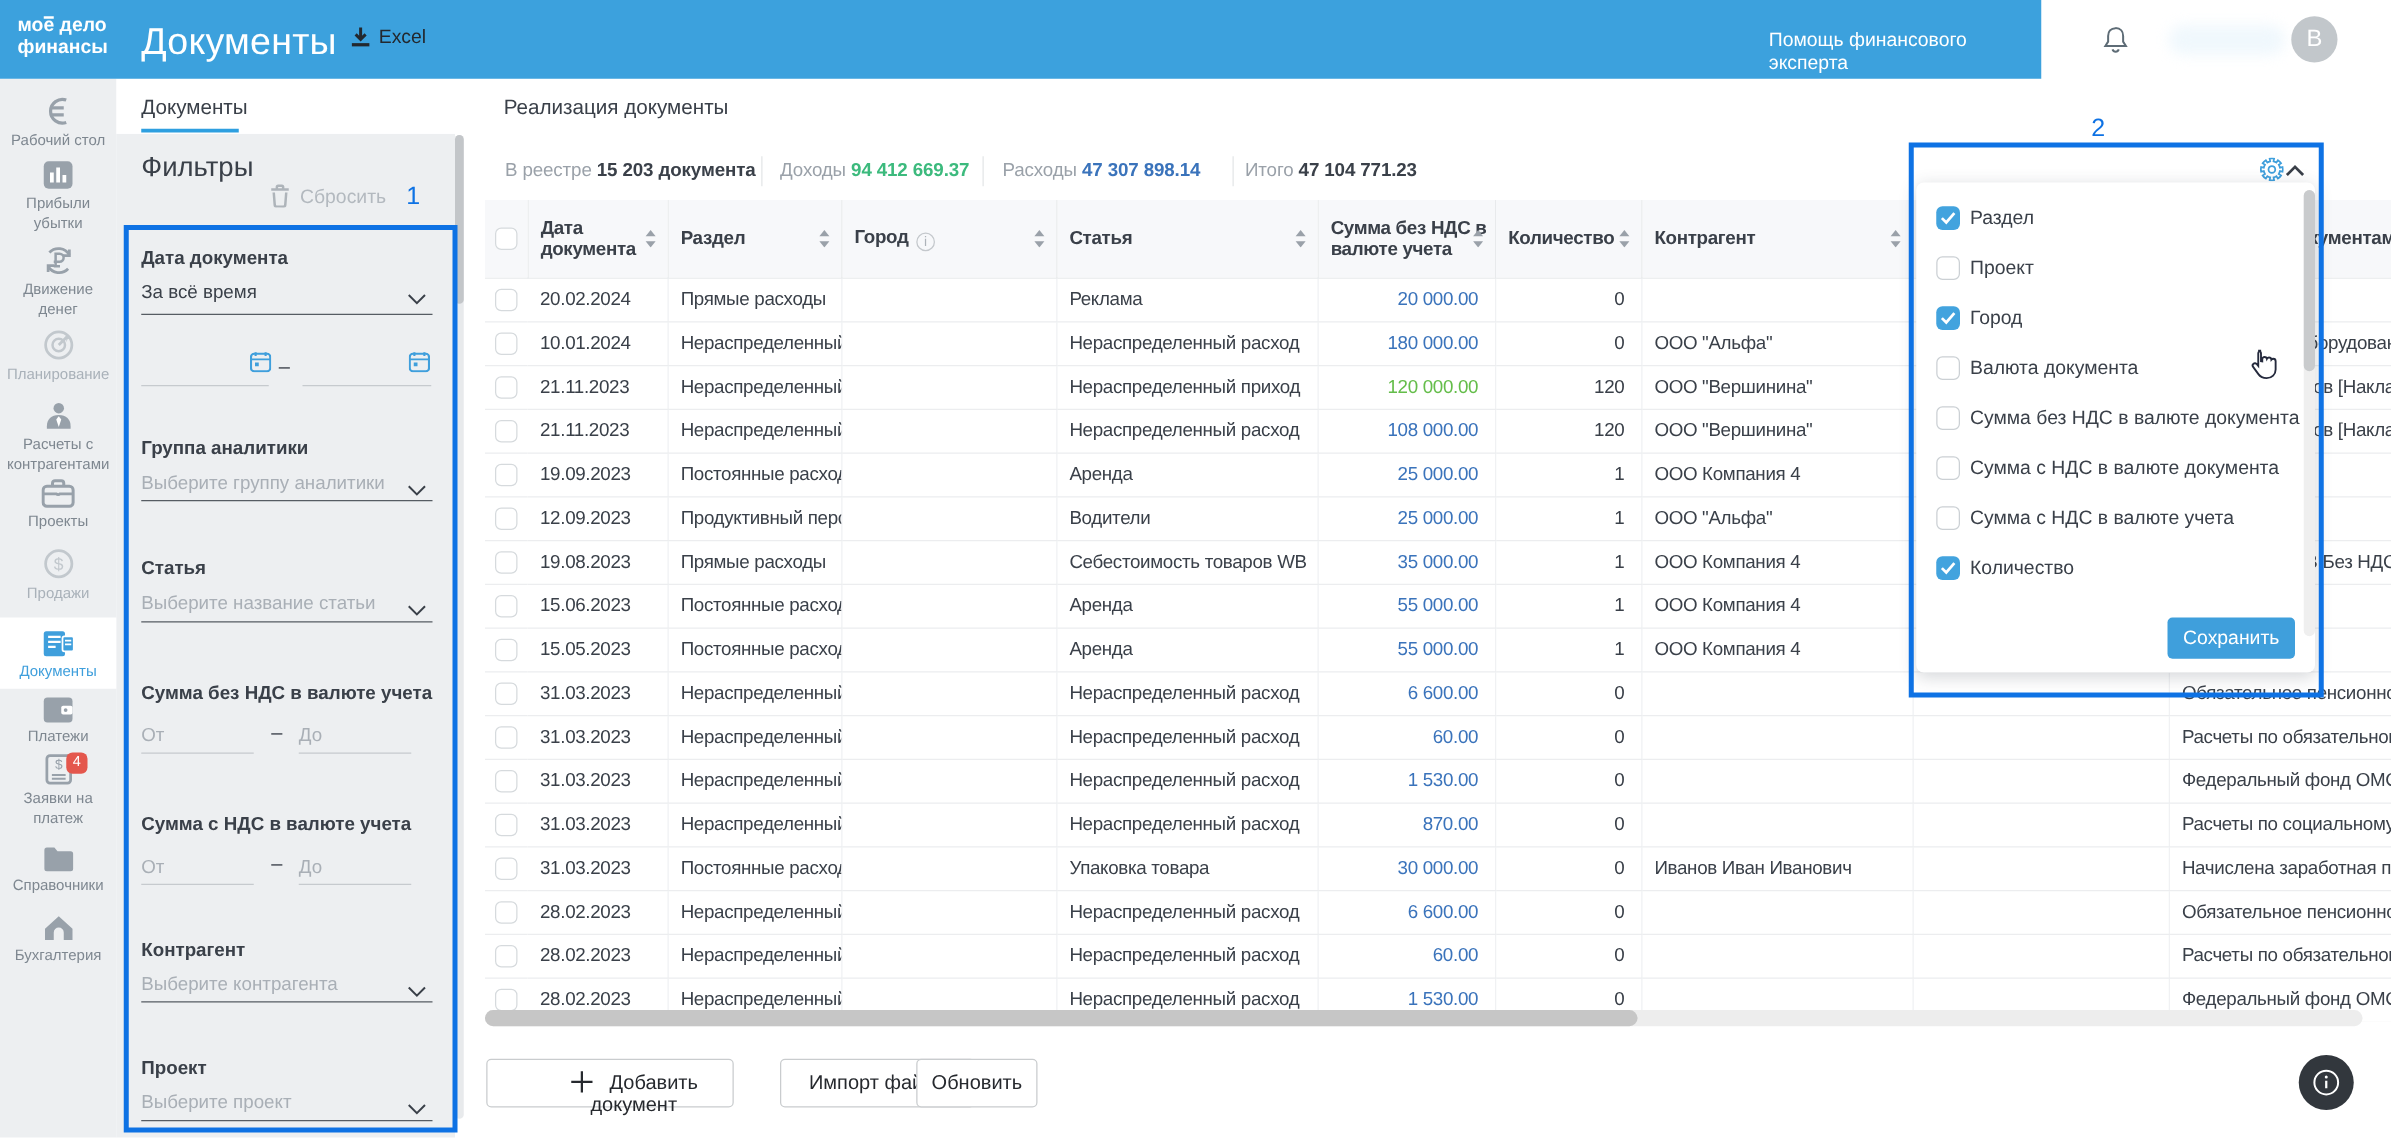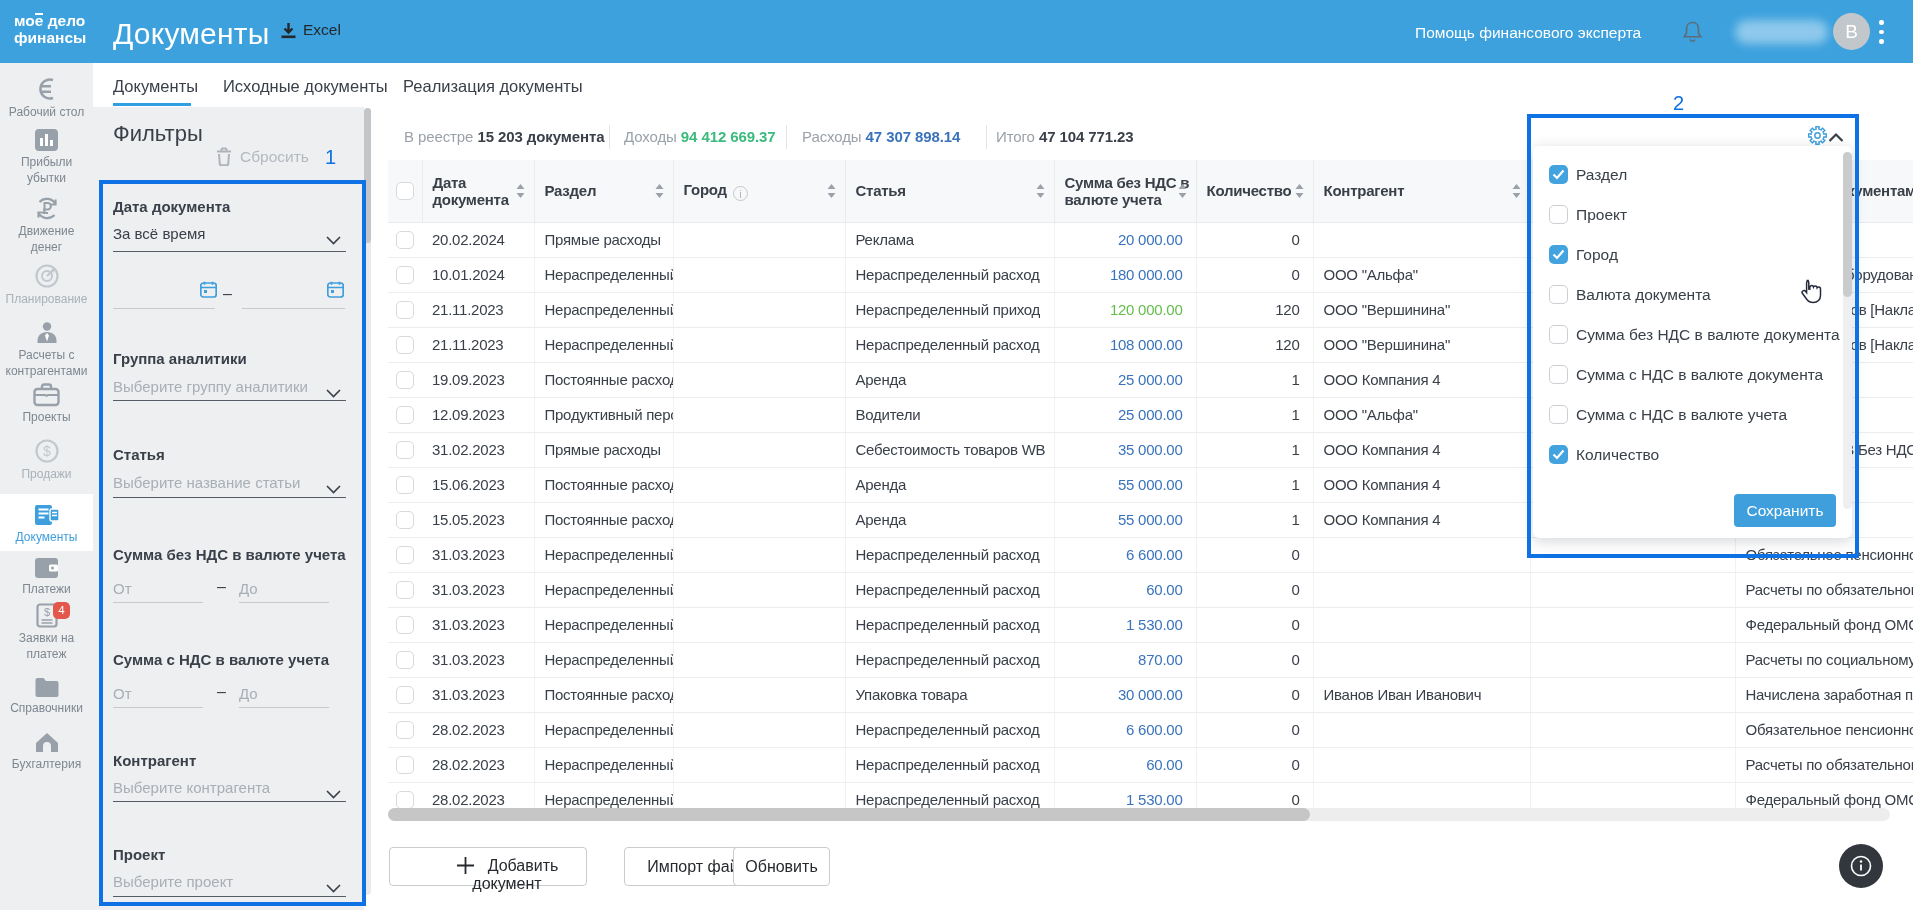--- a/index.html
+++ b/index.html
@@ -1,21 +1,21 @@
 <!DOCTYPE html>
 <html lang="ru"><head>
 <meta charset="utf-8">
 <style>
 * { margin:0; padding:0; box-sizing:border-box; }
 html,body { width:1913px; height:910px; overflow:hidden; background:#fff;
   font-family:"Liberation Sans", sans-serif; color:#3A4049; }
 .abs { position:absolute; }
 
 
-.topbar { position:absolute; left:0; top:0; width:1913px; height:63px; background:#3CA1DD; z-index:30; }
+.topbar { position:absolute; left:0; top:0; width:1633px; height:63px; background:#3CA1DD; z-index:30; }
 .logo { position:absolute; left:14px; top:12px; color:#fff; font-weight:bold; font-size:15.5px; line-height:17px; }
 .logo .mac { position:relative; }
 .logo .mac:after { content:""; position:absolute; left:0px; right:0px; top:1px; height:2px; background:#fff; }
 .pgtitle { position:absolute; left:113px; top:17px; color:#fff; font-size:30px; font-weight:normal; letter-spacing:.2px; }
 .excel { position:absolute; left:280px; top:21px; color:#23282e; font-size:15.5px; }
 .excel svg { vertical-align:-4px; margin-right:6px; }
 .helptxt { position:absolute; left:1415px; top:24px; color:#fff; font-size:15.5px; }
 .bell { position:absolute; left:1682px; top:20px; }
 .blurname { position:absolute; left:1735px; top:20px; width:93px; height:24px; border-radius:12px;
   background:rgba(226,242,252,.5); filter:blur(5px); }
@@ -198,21 +198,20 @@
   <div class="sbitem" style="top:614px;"><svg width="26" height="21" viewBox="0 0 26 21">
         <path d="M1.5 3 a2 2 0 0 1 2 -2 h6 l2.5 3 h10.5 a2 2 0 0 1 2 2 v12 a2 2 0 0 1 -2 2 h-19 a2 2 0 0 1 -2 -2 z" fill="#98A1AA"></path>
       </svg>Справочники</div>
   <div class="sbitem" style="top:667px;"><svg width="26" height="24" viewBox="0 0 26 24">
         <path d="M2 22 v-9 l11 -10 l11 10 v9 h-7 v-6 a4 4 0 0 0 -8 0 v6 z" fill="#98A1AA"></path>
       </svg>Бухгалтерия</div>
 </div>
 
 <div class="tabsbar">
   <div class="tab" style="left:20px;">Документы<div class="tabu" style="left:0; width:78px;"></div></div>
-  <div class="tab" style="left:130px;">Исходные документы</div>
   <div class="tab" style="left:310px;">Реализация документы</div>
 </div>
 
 <div class="main"></div>
 
 <div class="summary">
   <span class="seg" style="left:16px;"><span class="g">В реестре </span><b>15 203 документа</b></span>
   <span class="sep" style="left:221px;"></span>
   <span class="seg" style="left:236px;"><span class="g">Доходы </span><b style="color:#3CBA7D;">94 412 669.37</b></span>
   <span class="sep" style="left:398px;"></span>
@@ -352,21 +351,21 @@
           <td class="r num">25 000.00</td>
           <td class="r">1</td>
           <td>ООО "Альфа"</td>
           <td></td>
           <td></td>
         </tr>
 <tr>
           <td>
             <div class="cb"></div>
           </td>
-          <td>31.02.2023</td>
+          <td>19.08.2023</td>
           <td>Прямые расходы</td>
           <td></td>
           <td>Себестоимость товаров WB</td>
           <td class="r num">35 000.00</td>
           <td class="r">1</td>
           <td>ООО Компания 4</td>
           <td></td>
           <td>Реализация WB Без НДС</td>
         </tr>
 <tr>

